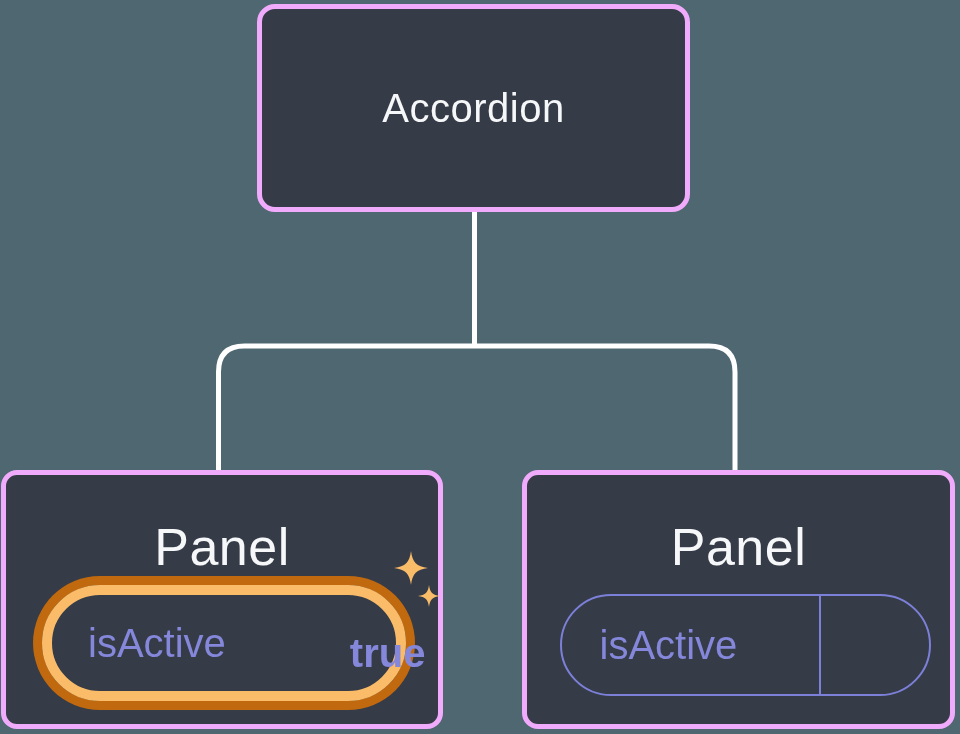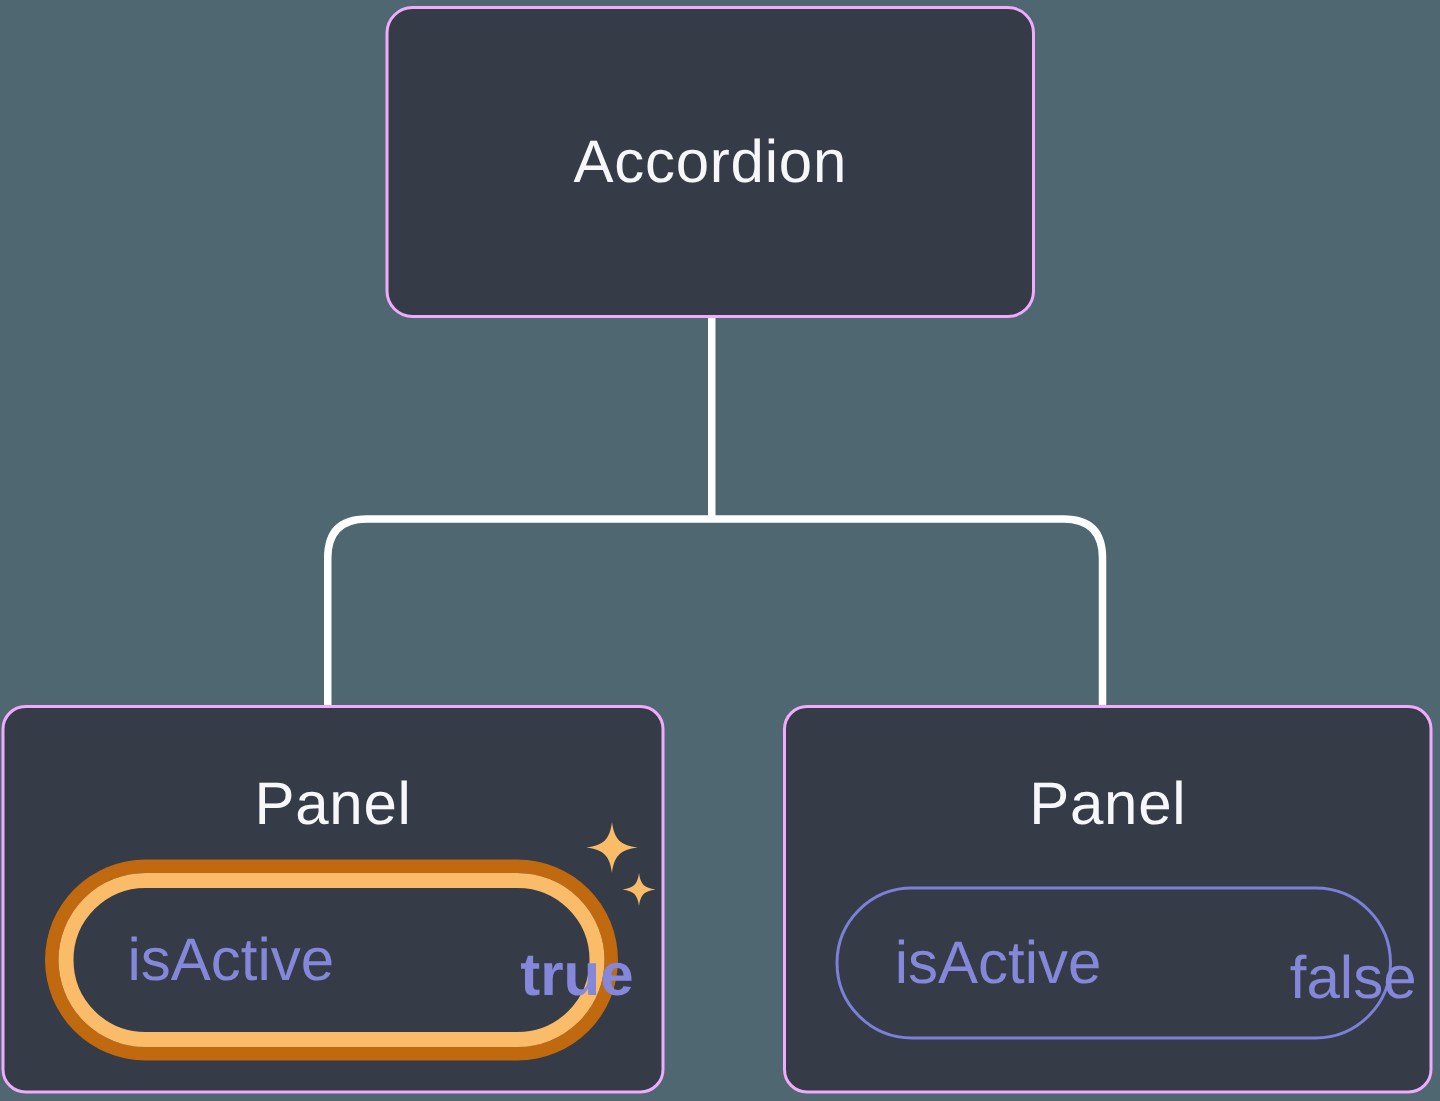--- a/index.html
+++ b/index.html
@@ -15,21 +15,21 @@
     position: absolute;
     inset: 0;
     width: 960px;
     height: 734px;
     pointer-events: none;
   }
   .card {
     position: absolute;
     box-sizing: border-box;
     background: #353b47;
-    border: 2px solid #f0abfc;
+    border: 5px solid #f0abfc;
     color: #f6f7f9;
   }
   .card.root {
     left: 257px; top: 4px;
     width: 433px; height: 208px;
     border-radius: 18px;
     display: flex;
     align-items: center;
     justify-content: center;
     font-size: 40px;
@@ -39,21 +39,21 @@
   .card.panel {
     border-radius: 16px;
   }
   .card.panel.left  { left: 1px;   top: 470px; width: 442px; height: 259px; }
   .card.panel.right { left: 522px; top: 470px; width: 433px; height: 259px; }
   .panel-title {
     position: absolute;
     left: 0; top: 42px;
     width: 100%;
     text-align: center;
-    font-size: 40px;
+    font-size: 52px;
     font-weight: 500;
     letter-spacing: 0.5px;
     color: #f6f7f9;
   }
   .pill {
     position: absolute;
     box-sizing: border-box;
     border-radius: 999px;
     display: flex;
     align-items: stretch;
@@ -119,17 +119,16 @@
       <path fill="#f9bc68" d="M 33 16 C 34.5 27.5 38.5 31.5 50 33 C 38.5 34.5 34.5 38.5 33 50 C 31.5 38.5 27.5 34.5 16 33 C 27.5 31.5 31.5 27.5 33 16 Z"></path>
       <path fill="#f9bc68" d="M 51 50 C 52 57.5 54.5 60 62 61 C 54.5 62 52 64.5 51 72 C 50 64.5 47.5 62 40 61 C 47.5 60 50 57.5 51 50 Z"></path>
     </svg>
   </div>
 
   <div class="card panel right">
     <div class="panel-title">Panel</div>
     <div class="pill normal">
       <div class="seg name">isActive</div>
       <div class="divider"></div>
-      <div class="seg value">false</div>
     </div>
   </div>
 
 </div>
 
 </body></html>

